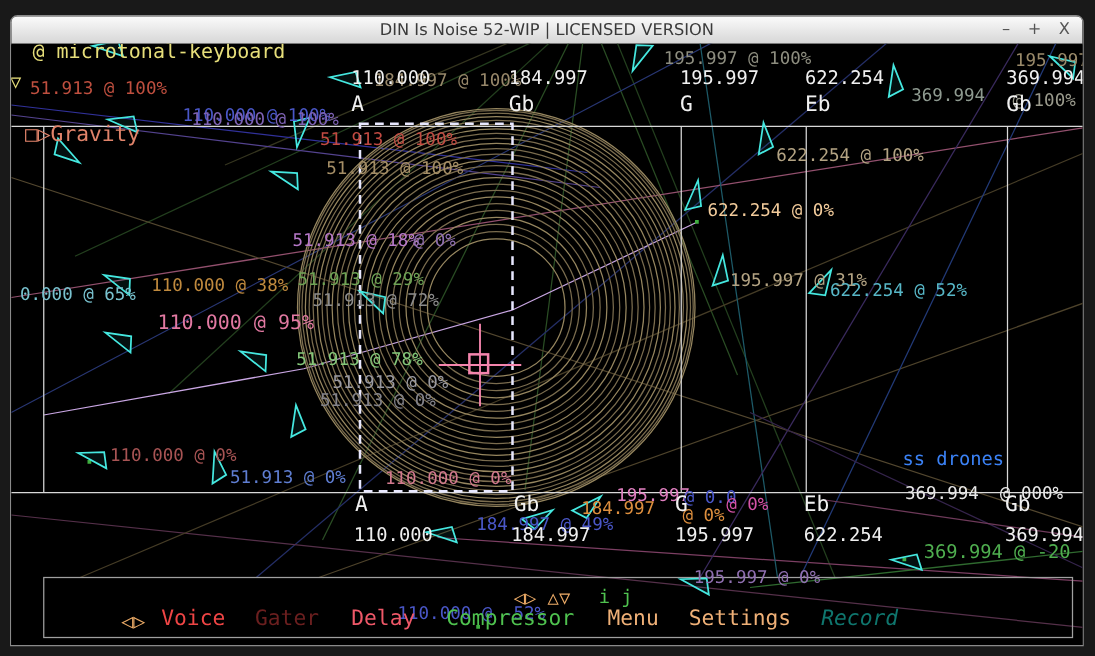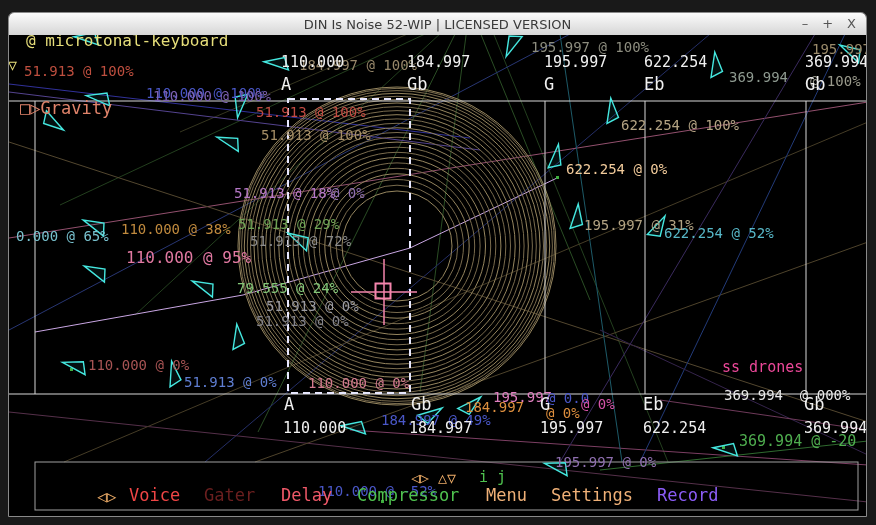--- a/index.html
+++ b/index.html
@@ -139,29 +139,29 @@
         <span class="lbl" style="left: 121px; top: 222px; color: rgb(192, 138, 62); font-size: 14px;">110.000 @ 38%</span>
         <span class="lbl" style="left: 126px; top: 250px; color: rgb(226, 121, 162); font-size: 16px;">110.000 @ 95%</span>
         <span class="lbl" style="left: 88px; top: 358px; color: rgb(168, 84, 84); font-size: 14px;">110.000 @ 0%</span>
         <span class="lbl" style="left: 184px; top: 375px; color: rgb(95, 126, 210); font-size: 14px;">51.913 @ 0%</span>
         <span class="lbl" style="left: 256px; top: 105px; color: rgb(194, 74, 66); font-size: 14px;">51.913 @ 100%</span>
         <span class="lbl" style="left: 261px; top: 128px; color: rgb(165, 142, 102); font-size: 14px;">51.913 @ 100%</span>
         <span class="lbl" style="left: 234px; top: 186px; color: rgb(182, 120, 200); font-size: 14px;">51.913 @ 18%</span>
         <span class="lbl" style="left: 331px; top: 186px; color: rgb(143, 111, 176); font-size: 14px;">@ 0%</span>
         <span class="lbl" style="left: 238px; top: 217px; color: rgb(109, 163, 85); font-size: 14px;">51.913 @ 29%</span>
         <span class="lbl" style="left: 250px; top: 234px; color: rgb(140, 140, 140); font-size: 14px;">51.913 @ 72%</span>
-        <span class="lbl" style="left: 237px; top: 281px; color: rgb(131, 199, 121); font-size: 14px;">79.555 @ 24%</span>
+        <span class="lbl" style="left: 237px; top: 281px; color: rgb(131, 199, 121); font-size: 14px;">51.913 @ 78%</span>
         <span class="lbl" style="left: 266px; top: 299px; color: rgb(154, 154, 162); font-size: 14px;">51.913 @ 0%</span>
         <span class="lbl" style="left: 256px; top: 314px; color: rgb(131, 131, 139); font-size: 14px;">51.913 @ 0%</span>
         <span class="lbl" style="left: 308px; top: 376px; color: rgb(210, 121, 142); font-size: 14px;">110.000 @ 0%</span>
         <span class="lbl" style="left: 621px; top: 118px; color: rgb(179, 163, 131); font-size: 14px;">622.254 @ 100%</span>
         <span class="lbl" style="left: 566px; top: 162px; color: rgb(242, 203, 155); font-size: 14px;">622.254 @ 0%</span>
         <span class="lbl" style="left: 584px; top: 218px; color: rgb(179, 163, 131); font-size: 14px;">195.997 @ 31%</span>
         <span class="lbl" style="left: 664px; top: 226px; color: rgb(87, 183, 199); font-size: 14px;">622.254 @ 52%</span>
-        <span class="lbl" style="left: 722px; top: 360px; color: #ec4899; font-size: 15px;">ss drones</span>
+        <span class="lbl" style="left: 722px; top: 360px; color: #3b82f6; font-size: 15px;">ss drones</span>
         <span class="lbl" style="left: 493px; top: 390px; color: rgb(224, 127, 192); font-size: 14px;">195.997</span>
         <span class="lbl" style="left: 547px; top: 391px; color: rgb(74, 87, 200); font-size: 14px;">@ 0.0</span>
         <span class="lbl" style="left: 581px; top: 397px; color: rgb(213, 83, 168); font-size: 14px;">@ 0%</span>
         <span class="lbl" style="left: 465px; top: 400px; color: rgb(222, 143, 62); font-size: 14px;">184.997</span>
         <span class="lbl" style="left: 546px; top: 406px; color: rgb(222, 143, 62); font-size: 14px;">@ 0%</span>
         <span class="lbl" style="left: 381px; top: 413px; color: rgb(74, 87, 200); font-size: 14px;">184.997 @ 49%</span>
         <span class="lbl" style="left: 724px; top: 388px; color: rgb(232, 232, 232); font-size: 14px;">369.994  @ 000%</span>
         <span class="lbl" style="left: 739px; top: 434px; color: rgb(79, 174, 79); font-size: 15px;">369.994 @ -20</span>
         <span class="lbl" style="left: 555px; top: 455px; color: rgb(143, 111, 176); font-size: 14px;">195.997 @ 0%</span>
         <span class="lbl" style="left: 318px; top: 484px; color: rgb(74, 87, 200); font-size: 14px;">110.000 @ -52%</span>
@@ -187,16 +187,16 @@
         <span class="lbl" style="left: 804px; top: 421px; color: rgb(240, 240, 240); font-size: 15px;">369.994</span>
         <span class="lbl" style="left: 97px; top: 489px; color: rgb(235, 170, 102); font-size: 16px;">◁▷</span>
         <span class="lbl" style="left: 411px; top: 471px; color: rgb(235, 170, 102); font-size: 15px;">◁▷ △▽</span>
         <span class="lbl" style="left: 479px; top: 470px; color: rgb(79, 194, 79); font-size: 15px; text-align: center;">i j</span>
         <span class="lbl" style="left: 129px; top: 487px; color: rgb(239, 69, 69); font-size: 17px;">Voice</span>
         <span class="lbl" style="left: 204px; top: 487px; color: rgb(107, 31, 31); font-size: 17px;">Gater</span>
         <span class="lbl" style="left: 281px; top: 487px; color: rgb(239, 88, 104); font-size: 17px;">Delay</span>
         <span class="lbl" style="left: 357px; top: 487px; color: rgb(79, 194, 79); font-size: 17px;">Compressor</span>
         <span class="lbl" style="left: 486px; top: 487px; color: rgb(239, 176, 119); font-size: 17px;">Menu</span>
         <span class="lbl" style="left: 551px; top: 487px; color: rgb(239, 176, 119); font-size: 17px;">Settings</span>
-        <span class="lbl" style="left: 657px; top: 487px; color: #8b5cf6; font-size: 17px;">Record</span>
+        <span class="lbl" style="left: 657px; top: 487px; color: #0f766e; font-size: 17px; font-style: italic;">Record</span>
       </div>
   </div>
 </div>
 
 </body></html>

